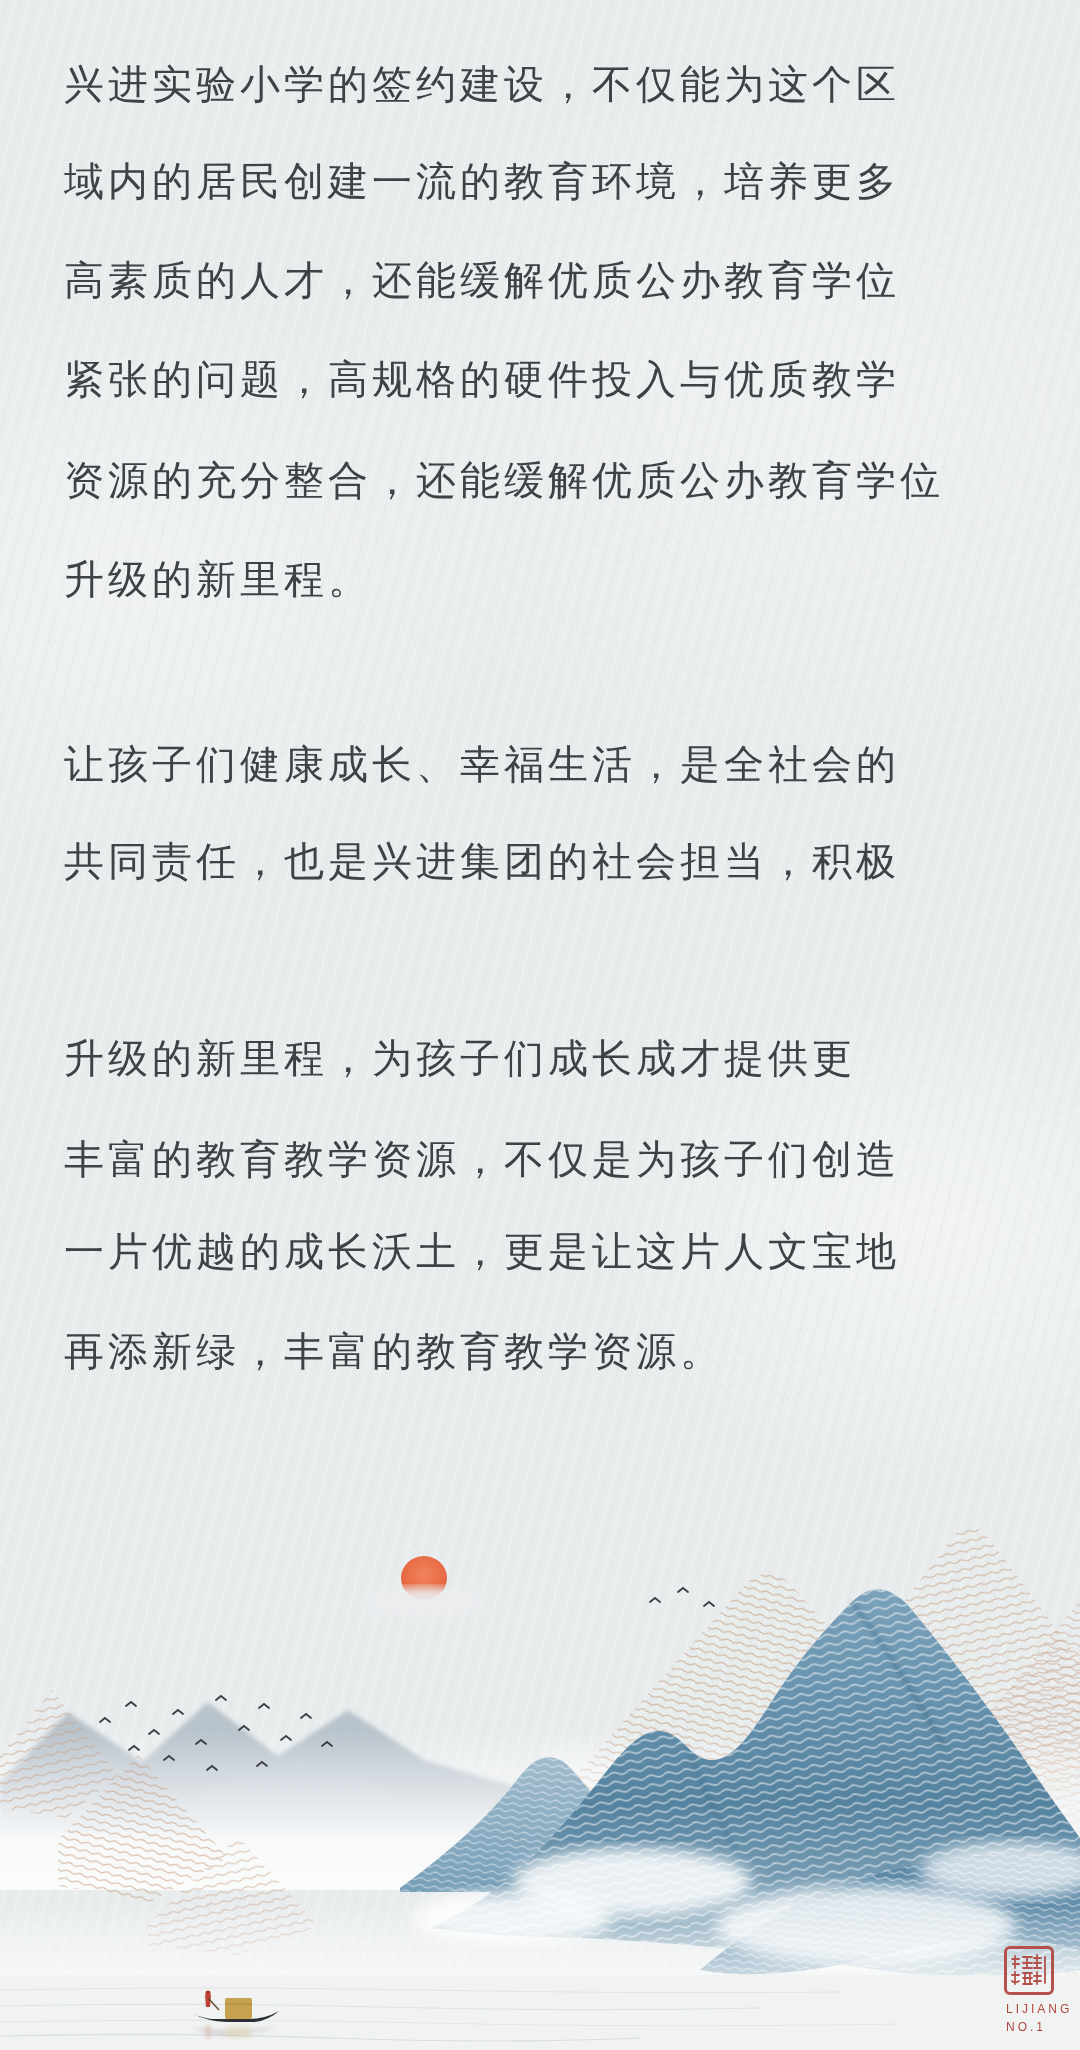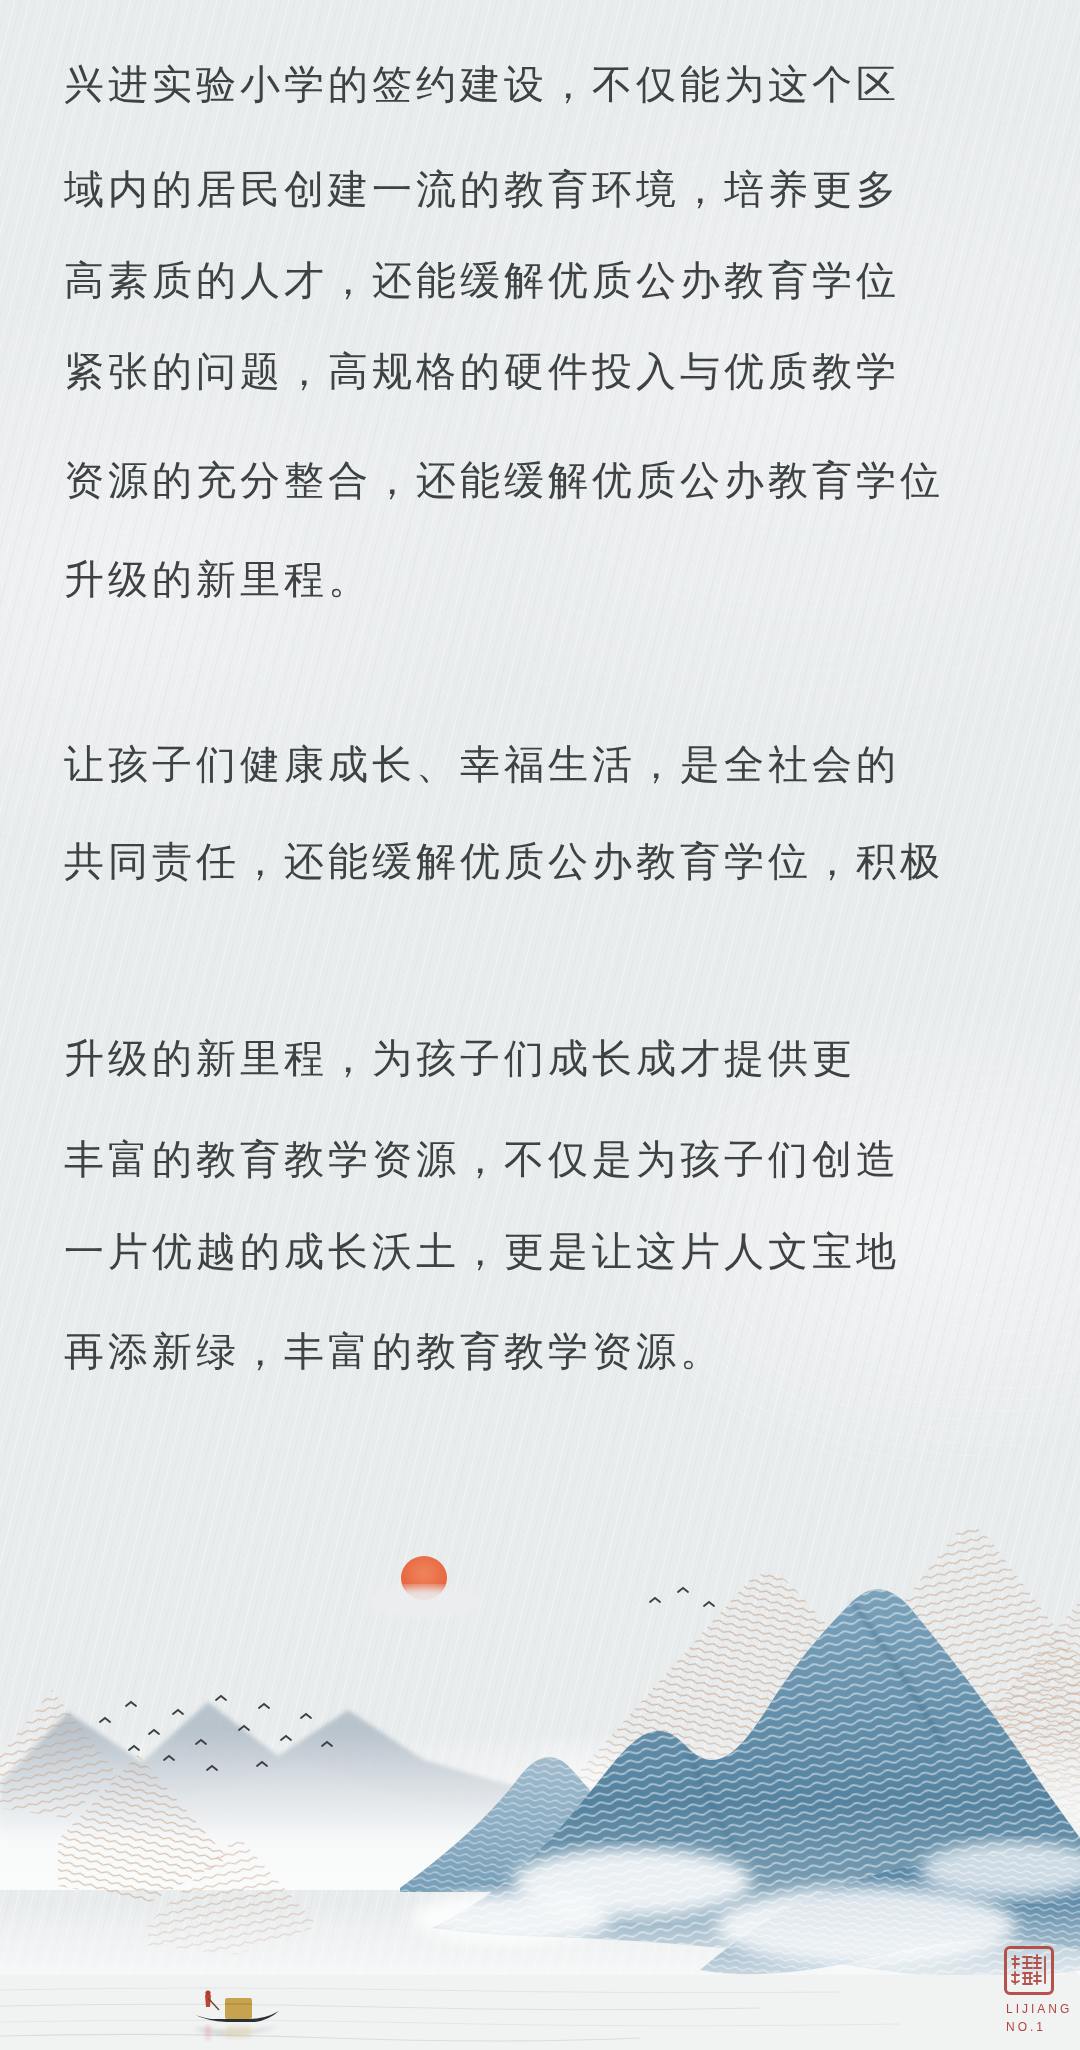--- a/index.html
+++ b/index.html
@@ -48,28 +48,28 @@
   .seal-caption.l2{top:2020px;}
 </style>
 </head>
 <body>
 
 <div class="canvas">
   <div class="texture"></div>
   <div class="swirl"></div>
 
   <div class="tline" style="top:61px">兴进实验小学的签约建设，不仅能为这个区</div>
-  <div class="tline" style="top:166px">域内的居民创建一流的教育环境，培养更多</div>
+  <div class="tline" style="top:158px">域内的居民创建一流的教育环境，培养更多</div>
   <div class="tline" style="top:257px">高素质的人才，还能缓解优质公办教育学位</div>
-  <div class="tline" style="top:348px">紧张的问题，高规格的硬件投入与优质教学</div>
+  <div class="tline" style="top:356px">紧张的问题，高规格的硬件投入与优质教学</div>
   <div class="tline" style="top:457px">资源的充分整合，还能缓解优质公办教育学位</div>
   <div class="tline" style="top:556px">升级的新里程。</div>
 
   <div class="tline" style="top:741px">让孩子们健康成长、幸福生活，是全社会的</div>
-  <div class="tline" style="top:838px">共同责任，还能缓解优质公办教育学位，积极</div>
+  <div class="tline" style="top:838px">共同责任，也是兴进集团的社会担当，积极</div>
   <div class="tline" style="top:1035px">升级的新里程，为孩子们成长成才提供更</div>
   <div class="tline" style="top:1136px">丰富的教育教学资源，不仅是为孩子们创造</div>
   <div class="tline" style="top:1228px">一片优越的成长沃土，更是让这片人文宝地</div>
   <div class="tline" style="top:1328px">再添新绿，丰富的教育教学资源。</div>
 
   <svg class="art" width="1080" height="620" viewBox="0 0 1080 620">
     <defs>
       <radialGradient id="sunG" cx="50%" cy="40%" r="65%">
         <stop offset="0%" stop-color="#f0845c"></stop>
           <stop offset="100%" stop-color="#e45f3a"></stop>

